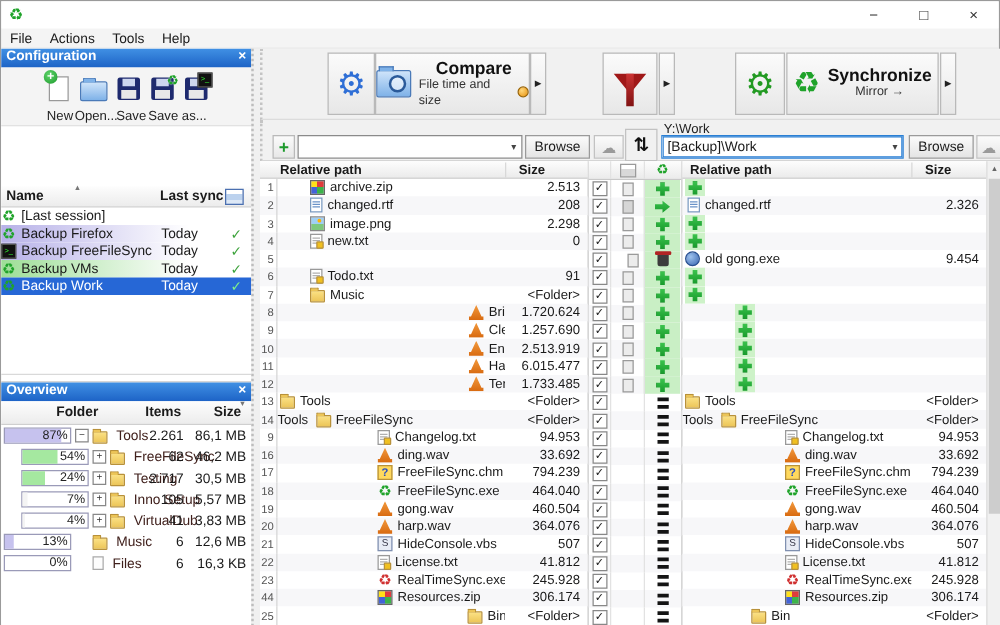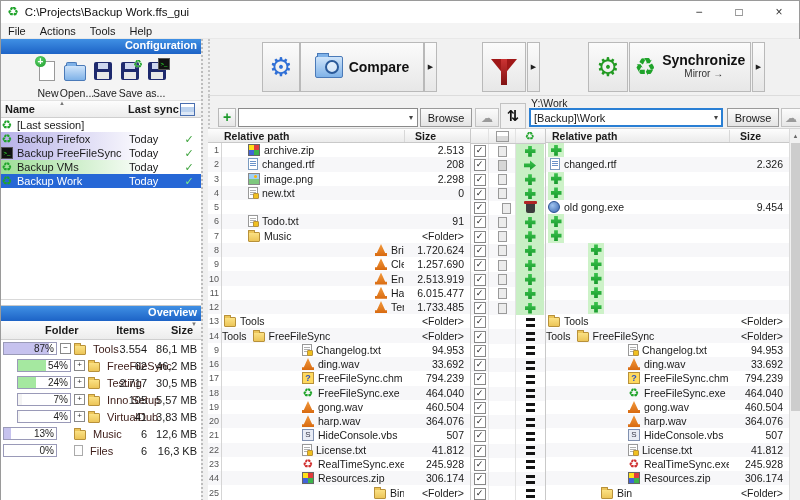--- a/index.html
+++ b/index.html
@@ -13,40 +13,40 @@
   .app-ico{color:#1fa32a;font-weight:bold;font-size:13px;margin-right:6px;line-height:14px;}
   .title-txt{font-size:11.5px;color:#111;}
   .win-ctrls{position:absolute;right:0;top:0;height:22px;display:flex;}
   .wbtn{width:40px;height:22px;display:flex;align-items:center;justify-content:center;color:#333;font-size:12px;}
 
   
   .menubar{position:absolute;left:0;top:22px;width:100%;height:16px;background:#f4f4f4;display:flex;align-items:center;border-bottom:1px solid #e8e8e8;box-sizing:border-box;}
   .menu-item{padding:0 7px;font-size:11px;}
 
   
-  .caption{height:15px;background:linear-gradient(#4090e4,#1d63c6);color:#fff;font-weight:bold;font-size:11px;display:flex;align-items:flex-end;padding:0 4px;box-sizing:border-box;flex-direction:column;}
+  .caption{height:15px;background:linear-gradient(#4090e4,#1d63c6);color:#fff;font-weight:bold;font-size:11px;display:flex;align-items:flex-start;padding:0 4px;box-sizing:border-box;}
   .caption .cap-x{margin-left:auto;font-weight:bold;font-size:11px;color:#fff;}
 
   
   .dock{position:absolute;left:0;top:38px;width:200px;height:462px;background:#fff;}
   .cfg{position:absolute;left:0;top:0;width:200px;height:260px;background:#fff;border-bottom:1px solid #d9d9d9;}
   .cfg-toolbar{position:relative;height:46px;background:#f4f4f4;border-bottom:1px solid #e2e2e2;}
   .tbico{position:absolute;top:3px;width:26px;height:28px;display:flex;align-items:center;justify-content:center;}
   .tblbl{position:absolute;top:33px;font-size:10.5px;color:#222;transform:translateX(-50%);white-space:nowrap;}
   
   .ic-new{width:14px;height:18px;background:#fff;border:1px solid #999;position:relative;}
   .ic-new::after{content:"+";position:absolute;left:-5px;top:-6px;width:11px;height:11px;background:radial-gradient(circle at 40% 35%,#5ed46a,#1d9a2c);border-radius:50%;color:#fff;font-size:10px;line-height:11px;text-align:center;font-weight:bold;}
   .ic-open{width:20px;height:14px;background:linear-gradient(#cfe4fa,#7fb2e8);border:1px solid #4a7ab8;border-radius:2px;position:relative;margin-top:4px;}
   .ic-open::before{content:"";position:absolute;top:-4px;left:1px;width:9px;height:3px;background:#7fb2e8;border:1px solid #4a7ab8;border-bottom:none;border-radius:2px 2px 0 0;}
   .ic-save{width:18px;height:18px;background:#1e2a6e;border-radius:2px;position:relative;}
   .ic-save::before{content:"";position:absolute;left:4px;top:1px;width:10px;height:6px;background:#cdd6ee;}
   .ic-save::after{content:"";position:absolute;left:3px;bottom:1px;width:12px;height:7px;background:#e8e8e8;}
   .ov-sync{position:absolute;right:-4px;top:-4px;color:#1fa32a;font-size:11px;font-weight:bold;text-shadow:0 0 1px #fff;}
   .ov-con{position:absolute;right:-4px;top:-4px;width:10px;height:10px;background:#111;color:#3f3;font-size:6px;line-height:10px;text-align:center;border:1px solid #555;}
-  .cfg-head{height:16px;background:linear-gradient(#fdfdfd,#ececec);border-bottom:1px solid #cfcfcf;position:relative;font-weight:bold;}
+  .cfg-head{height:16px;background:linear-gradient(#fdfdfd,#ececec);border-bottom:1px solid #cfcfcf;position:relative;font-weight:bold;margin-top:48px;}
   .cfg-head .h-name{position:absolute;left:4px;top:2px;}
   .cfg-head .h-sort{position:absolute;left:58px;top:-1px;font-size:6px;color:#777;}
   .cfg-head .h-sync{position:absolute;left:127px;top:2px;}
   .cfg-head .h-grid-ico{position:absolute;right:6px;top:2px;width:13px;height:11px;border:1px solid #4a6fb0;background:linear-gradient(#fff 30%,#bcd2ee 30%);box-shadow:inset 0 -3px 0 #dde8f6;}
   .crow{height:14px;display:flex;align-items:center;font-size:11px;position:relative;}
   .crow-purple{background:linear-gradient(90deg,#b7b1e8,#ffffff 75%);}
   .crow-green{background:linear-gradient(90deg,#9ede97,#ffffff 75%);}
   .crow-sel{background:#2667d6;color:#fff;}
   .crow .cname{flex:1;white-space:nowrap;overflow:hidden;}
   .crow .csync{width:48px;}
@@ -174,21 +174,20 @@
   .i-console{background:#111;border:1px solid #555;color:#3f3;font-size:6px;line-height:10px;text-align:center;}
   .i-page{width:9px;height:11px;background:#fdfdfd;border:1px solid #aaa;}
 </style>
 </head>
 <body>
 
 <div class="win">
 
   <div class="titlebar">
     <span class="app-ico">♻</span>
-    <span class="title-txt">C:\Projects\Backup Work.ffs_gui</span>
     <div class="win-ctrls">
       <span class="wbtn">−</span>
       <span class="wbtn">□</span>
       <span class="wbtn">×</span>
     </div>
   </div>
 
   <div class="menubar">
     <span class="menu-item">File</span>
     <span class="menu-item">Actions</span>
@@ -281,21 +280,21 @@
       </div>
       <div id="ov-rows">
           <div class="orow">
             <span class="obar" style="margin-left: 2px;">
               <span class="ofill oc-purple" style="width: 87%;"></span>
               <span class="opct">87%</span>
             </span>
             <span class="oexp">−</span>
             <span class="i i-folder"></span>
             <span class="oname">Tools</span>
-            <span class="oitems">3.554</span>
+            <span class="oitems">2.261</span>
             <span class="osize">86,1 MB</span>
           </div>
           <div class="orow">
             <span class="obar" style="margin-left: 16px;">
               <span class="ofill oc-green" style="width: 54%;"></span>
               <span class="opct">54%</span>
             </span>
             <span class="oexp">+</span>
             <span class="i i-folder"></span>
             <span class="oname">FreeFileSync</span>
@@ -364,20 +363,24 @@
   <div class="vsash"></div>
 
   <div class="main-toolbar">
     <div class="tbtn" style="left:52px;width:38px;">
       <span class="gear gear-blue">⚙</span>
     </div>
     <div class="tbtn bigbtn" style="left:90px;width:124px;">
       <span class="cmp-ico"></span>
       <span class="btxt">
         <span class="b1">Compare</span>
+        <span class="b2">
+            <span>File time and size</span>
+            <span class="clock"></span>
+          </span>
       </span>
     </div>
     <div class="tbtn ddbtn" style="left:214px;">
         <span class="dd">▶</span>
       </div>
     <div class="tbtn" style="left:272px;width:44px;">
         <span class="funnel"></span>
       </div>
     <div class="tbtn ddbtn" style="left:317px;">
         <span class="dd">▶</span>

